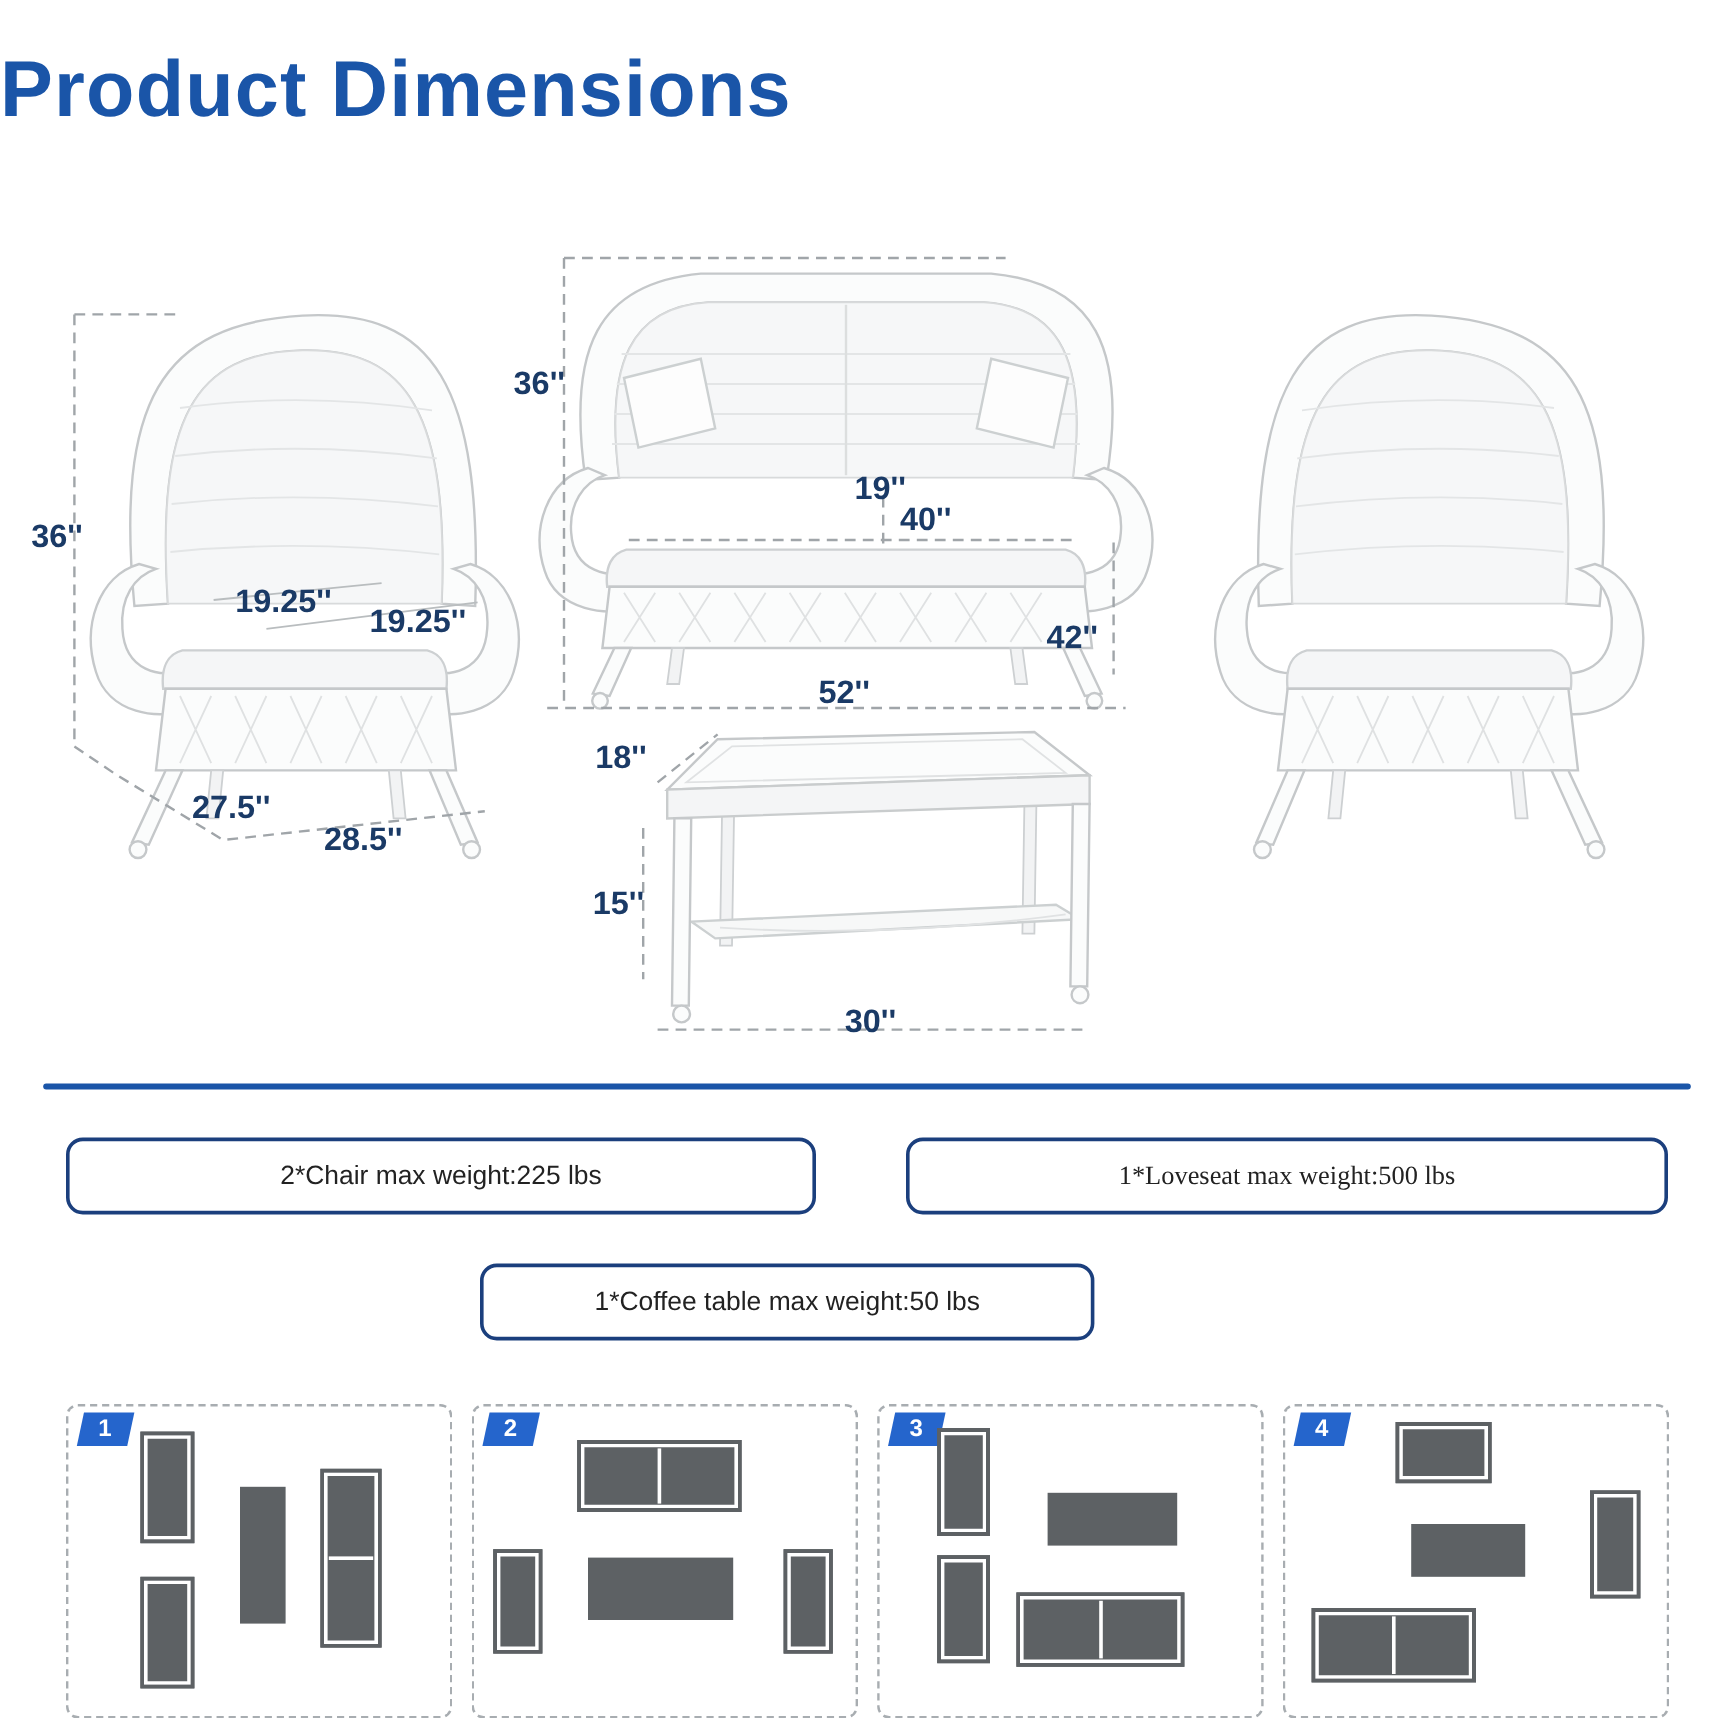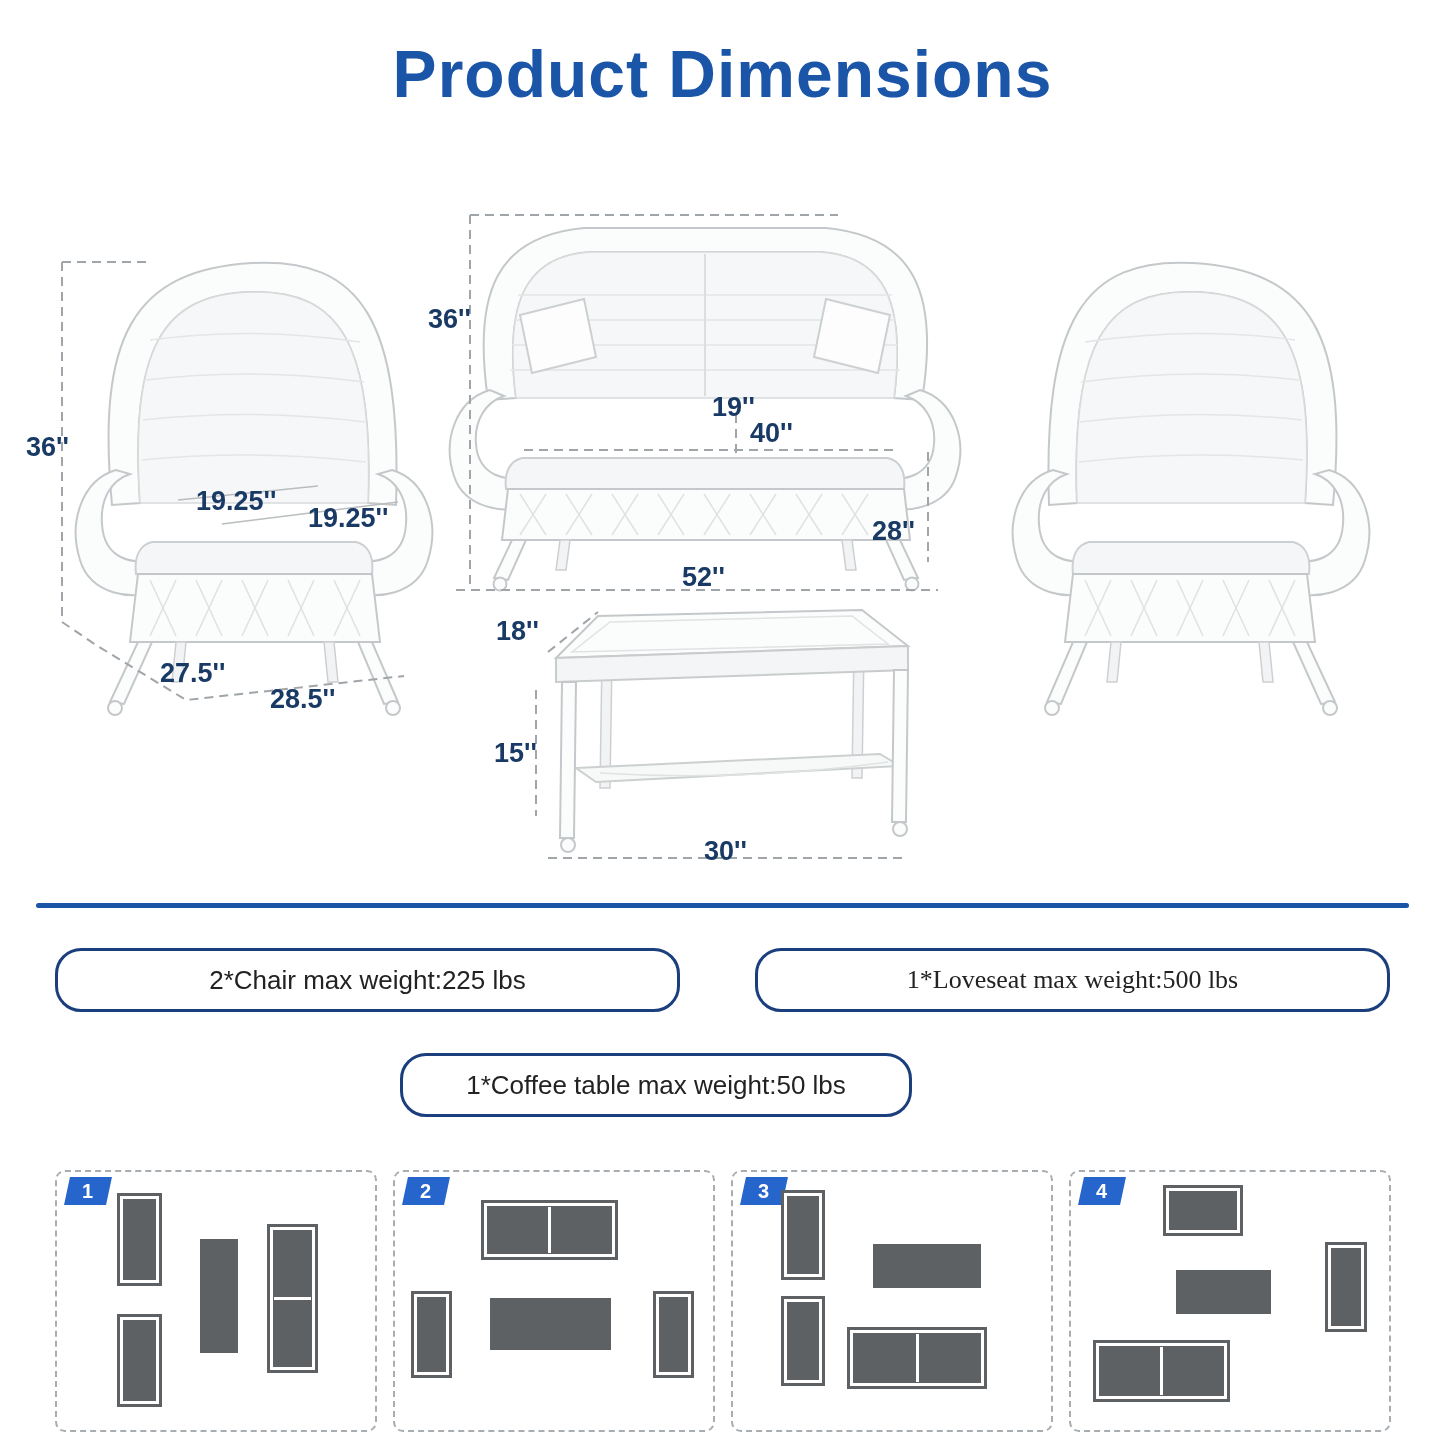--- a/index.html
+++ b/index.html
@@ -6,39 +6,39 @@
   html, body { margin: 0; padding: 0; }
   body {
     width: 1445px; height: 1445px;
     position: relative;
     background: #ffffff;
     font-family: "Liberation Sans", sans-serif;
     overflow: hidden;
   }
   .title {
     position: absolute; top: 36px; left: 0; width: 100%;
-    margin: 0; text-align: center;
+    margin: 0; text-align: left;
     font-size: 66px; font-weight: bold; letter-spacing: 1px;
     color: var(--accent, #1a55a8);
   }
   .fsvg { position: absolute; top: 0; left: 0; pointer-events: none; }
   .dim {
     position: absolute;
     font-size: 27px; font-weight: bold; white-space: nowrap;
     color: var(--dimension-text, #1a3a66);
   }
   .divider {
     position: absolute; left: 36px; top: 903px; width: 1373px; height: 5px;
     background: var(--accent, #1a55a8); border-radius: 3px;
   }
   .weight-badge {
     position: absolute; height: 64px;
-    border: 3px solid #1b3f7d; border-radius: 26px; background: #fff;
+    border: 3px solid #1b3f7d; border-radius: 14px; background: #fff;
     display: flex; align-items: center; justify-content: center;
-    font-size: 26px; color: #222222;
+    font-size: 22px; color: #222222;
   }
   .badge-1 { left: 55px;  top: 948px;  width: 625px; }
   .badge-2 { left: 755px; top: 948px;  width: 635px; font-family: Liberation Serif, serif; }
   .badge-3 { left: 400px; top: 1053px; width: 512px; }
   .layout-box {
     position: absolute; top: 1170px; width: 322px; height: 262px;
     border: 2px dashed #a8adb1; border-radius: 10px; background: #fff;
   }
   .lb-1 { left: 55px; } .lb-2 { left: 393px; } .lb-3 { left: 731px; } .lb-4 { left: 1069px; }
   .layout-num {
@@ -144,21 +144,21 @@
 </svg>
 
 <div class="dim" style="left:26px;  top:432px;">36''</div>
 <div class="dim" style="left:196px; top:486px;">19.25''</div>
 <div class="dim" style="left:308px; top:503px;">19.25''</div>
 <div class="dim" style="left:112px; top:658px;margin-left:48px;">27.5''</div>
 <div class="dim" style="left:270px; top:684px;">28.5''</div>
 <div class="dim" style="left:428px; top:304px;">36''</div>
 <div class="dim" style="left:712px; top:392px;">19''</div>
 <div class="dim" style="left:750px; top:418px;">40''</div>
-<div class="dim" style="left:872px; top:516px;">28''</div>
+<div class="dim" style="left:872px; top:516px;">42''</div>
 <div class="dim" style="left:682px; top:562px;">52''</div>
 <div class="dim" style="left:496px; top:616px;">18''</div>
 <div class="dim" style="left:494px; top:738px;">15''</div>
 <div class="dim" style="left:704px; top:836px;text-align:center;">30''</div>
 
 <div class="divider"></div>
 
 <div class="weight-badge badge-1">
   <span>2*Chair max weight:225 lbs</span>
 </div>

